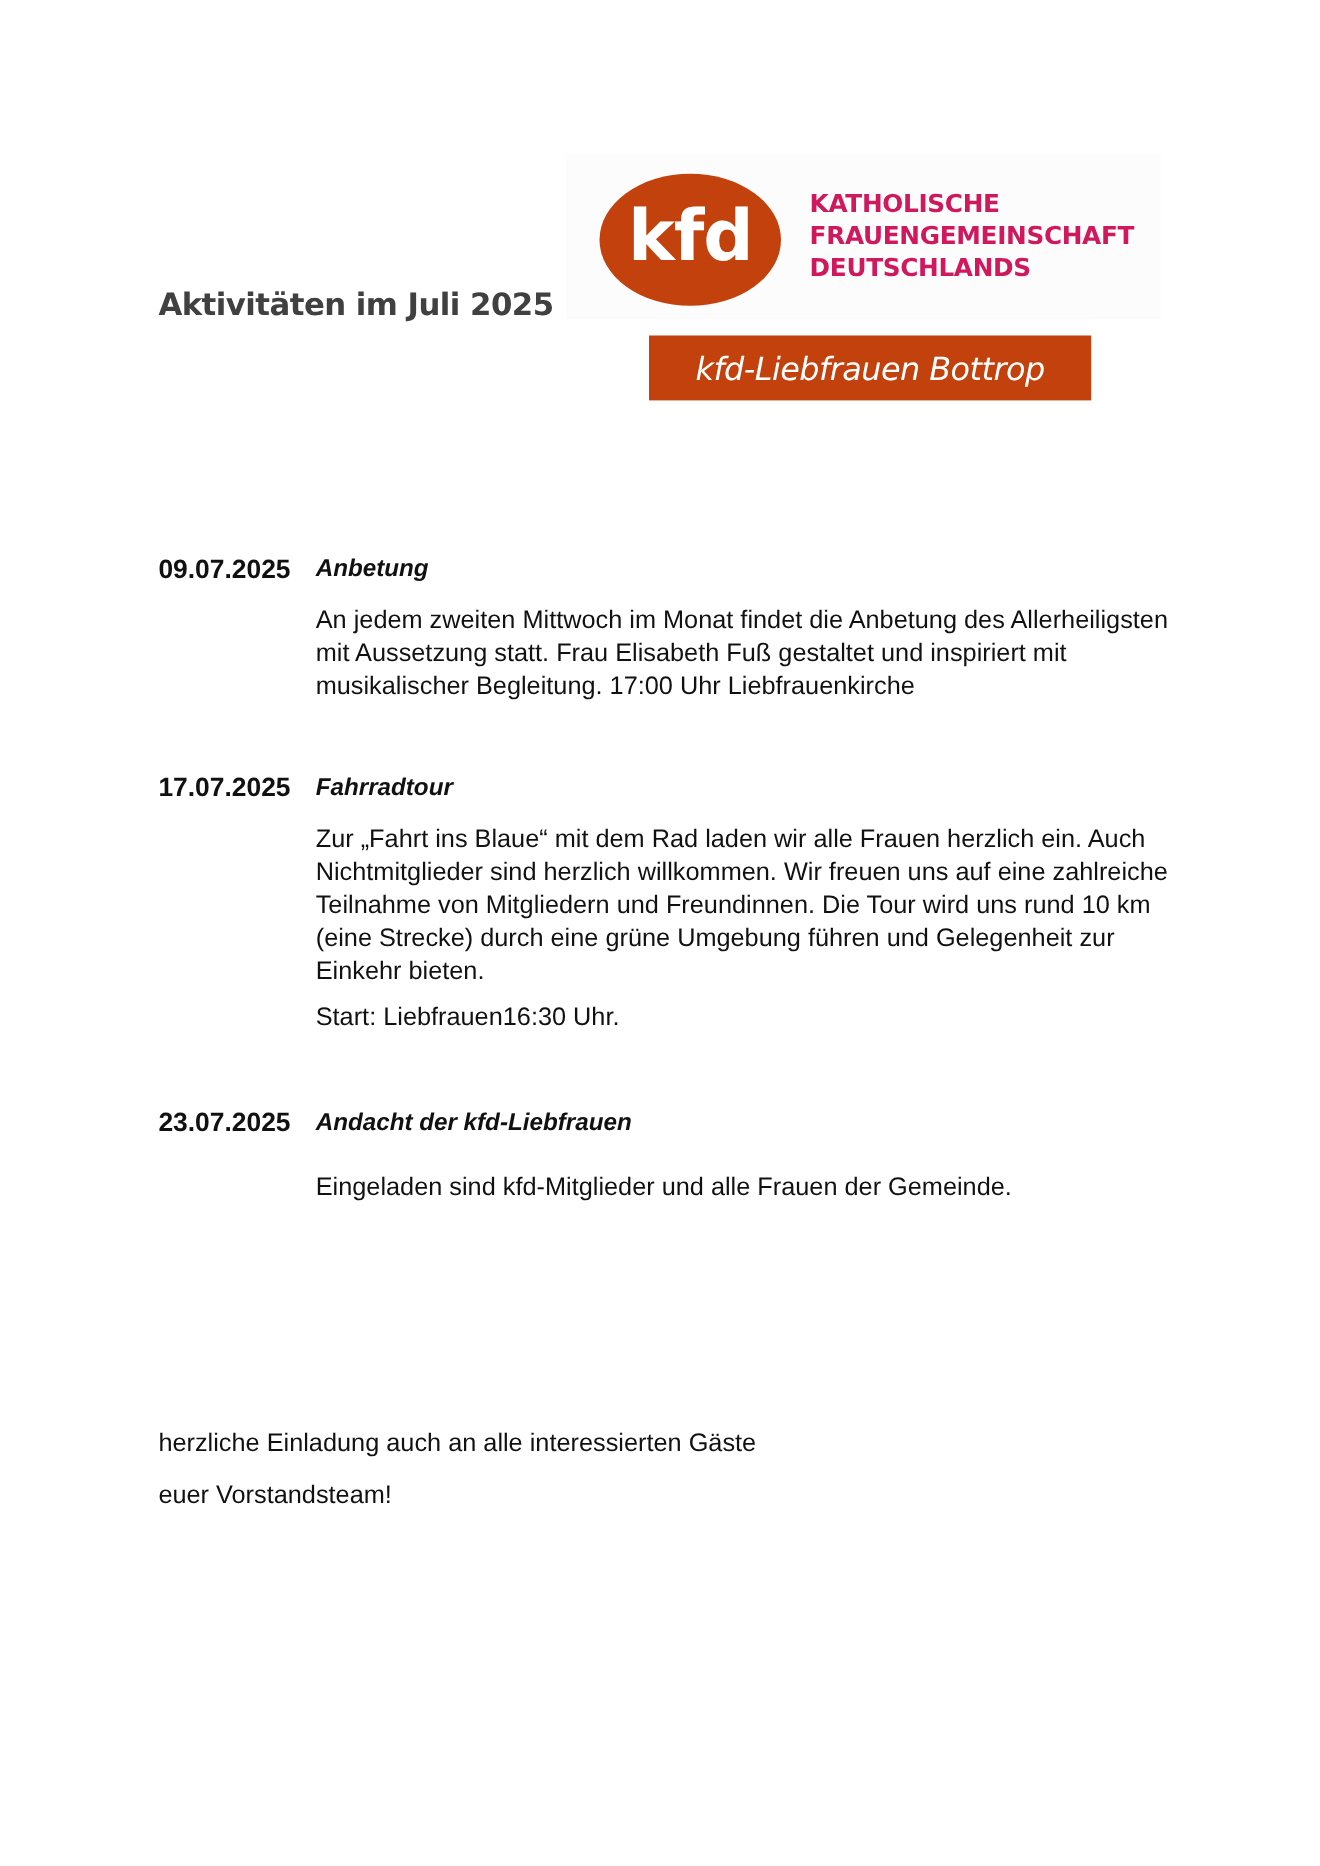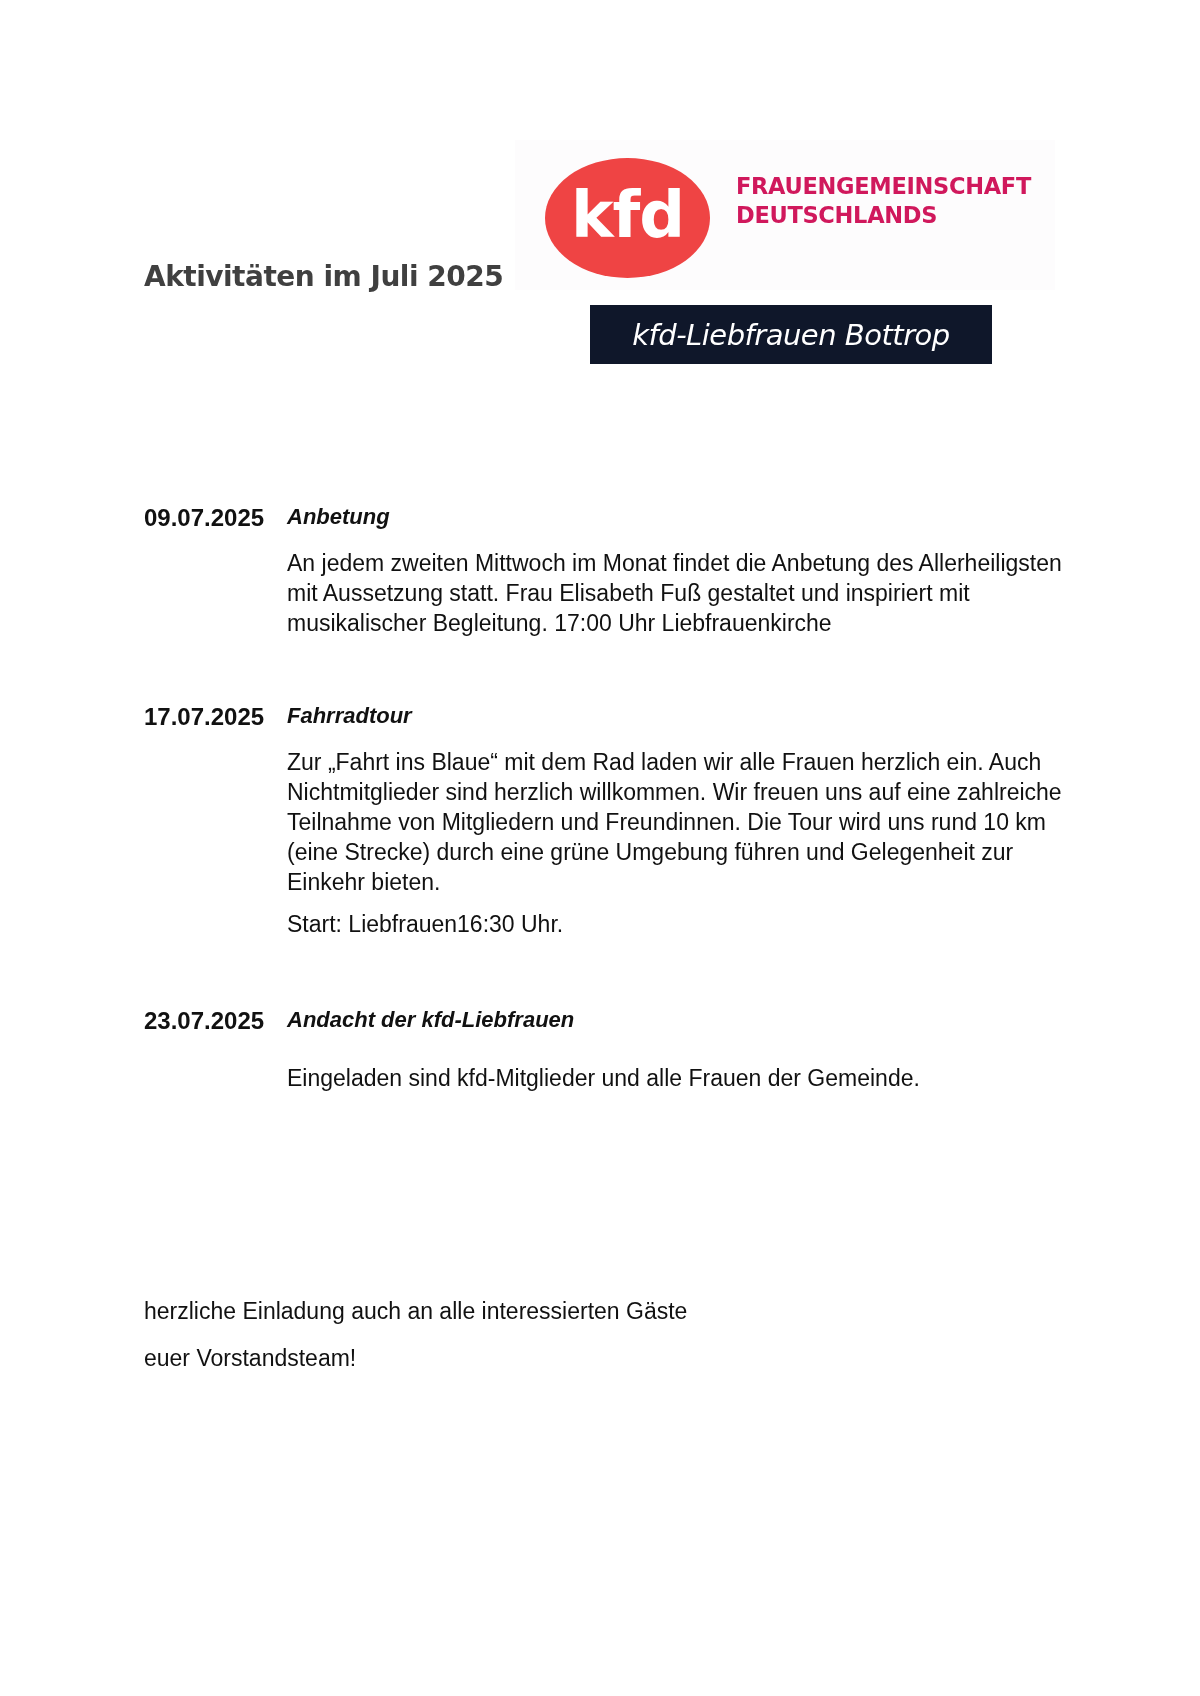--- a/index.html
+++ b/index.html
@@ -3,46 +3,47 @@
 <meta charset="utf-8">
 <style>
   html, body { margin:0; padding:0; background:#ffffff; }
   body { width:1200px; height:1696px; position:relative; overflow:hidden;
          font-family:"Liberation Sans", sans-serif; color:#111111; }
   .abs { position:absolute; }
   .page-title { left:144px; top:260px; font-family:"DejaVu Sans", sans-serif; font-weight:bold;
                 font-size:28px; letter-spacing:-0.5px; color:#404040; white-space:nowrap; }
   .logo-box { left:515px; top:140px; width:540px; height:150px; background:#fdfcfd; }
   .logo-oval { left:545px; top:158px; width:165px; height:120px; border-radius:50%;
-               background:#ef4444; display:flex; align-items:center; justify-content:center; }
+               background:#c2410c; display:flex; align-items:center; justify-content:center; }
   .logo-oval span { color:#fff; font-family:"DejaVu Sans", sans-serif; font-weight:bold;
                     font-size:64px; letter-spacing:-1px; margin-top:-6px; }
   .logo-text { left:736px; top:172px; color:#d0185c; font-family:"DejaVu Sans", sans-serif;
                font-weight:bold; font-size:22.5px; line-height:29px; letter-spacing:-0.3px; white-space:nowrap; }
-  .banner { left:590px; top:305px; width:402px; height:59px; background:#0f172a;
+  .banner { left:590px; top:305px; width:402px; height:59px; background:#c2410c;
             display:flex; align-items:center; justify-content:center; }
   .banner span { color:#fff; font-family:"DejaVu Sans", sans-serif; font-style:italic;
                  font-size:29px; letter-spacing:-0.5px; white-space:nowrap; }
   .ev-date { left:144px; font-weight:bold; font-size:24px; white-space:nowrap; }
   .ev-title { left:287px; font-weight:bold; font-size:22px; white-space:nowrap;font-style:italic; }
   .ev-body { left:287px; width:800px; font-size:23px; line-height:30px; }
   .ev-body b { font-weight:normal; }
   .ev-body p { margin:0; }
   .closing { left:144px; font-size:23px; white-space:nowrap; }
 </style>
 </head>
 <body>
 
 <div class="abs page-title">Aktivitäten im Juli 2025</div>
 
 <div class="abs logo-box"></div>
 <div class="abs logo-oval">
   <span>kfd</span>
 </div>
 <div class="abs logo-text">
+  <div>KATHOLISCHE</div>
   <div>FRAUENGEMEINSCHAFT</div>
   <div>DEUTSCHLANDS</div>
 </div>
 <div class="abs banner">
   <span>kfd-Liebfrauen Bottrop</span>
 </div>
 
 <div class="abs ev-date" style="top:504px">09.07.2025</div>
 <div class="abs ev-title" style="top:504px">Anbetung</div>
 <div class="abs ev-body" style="top:548px">

